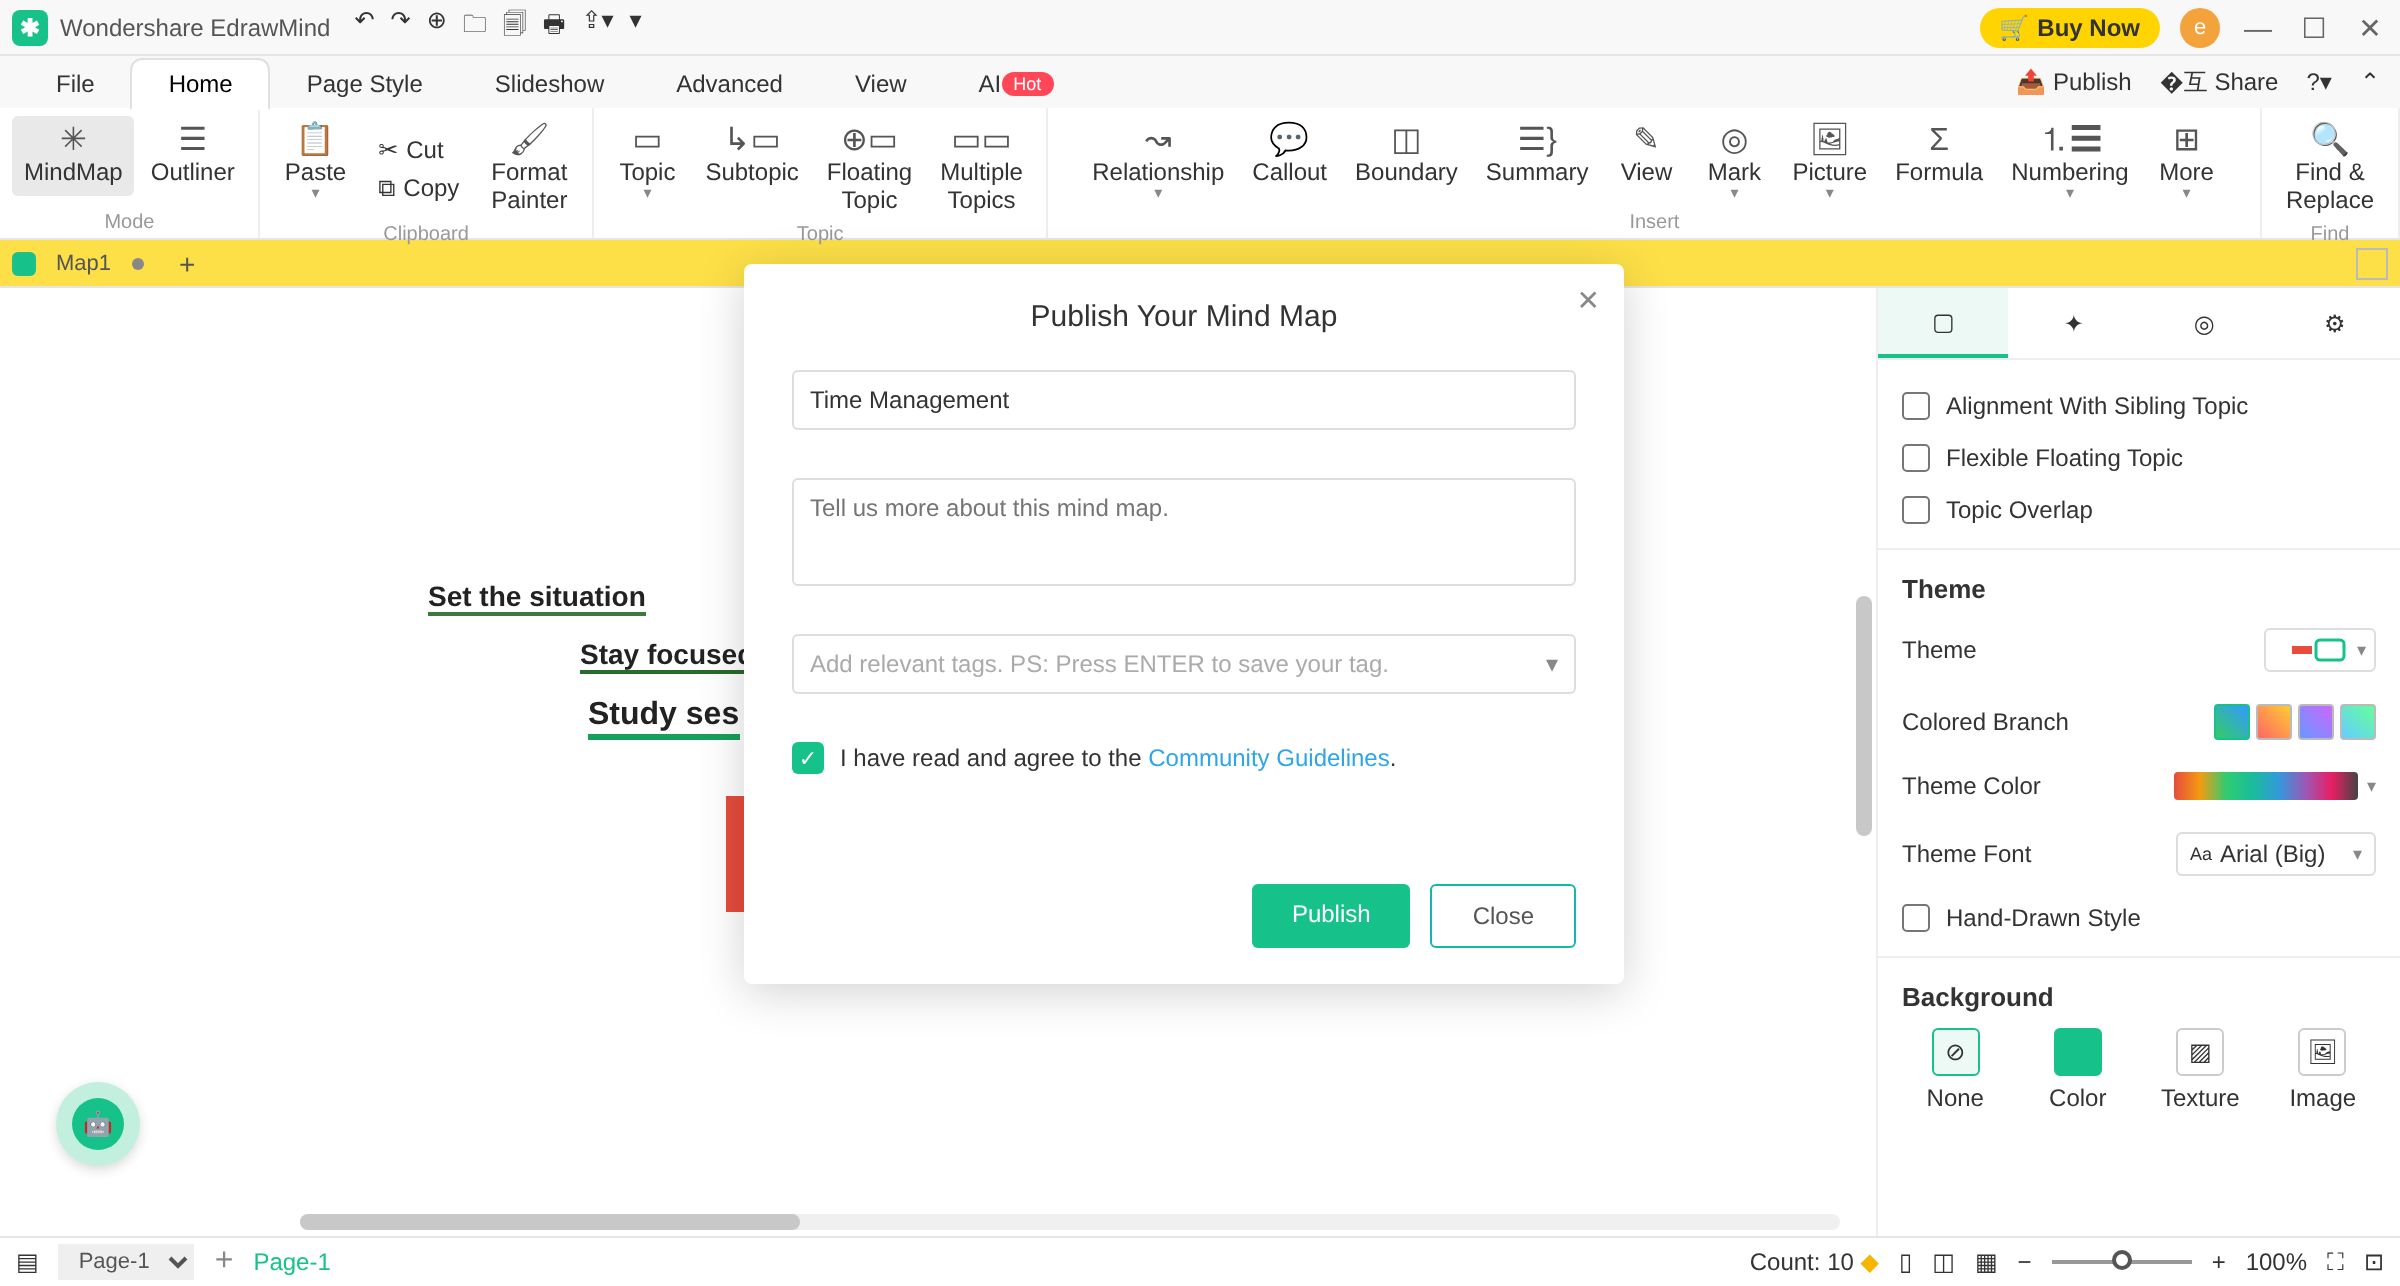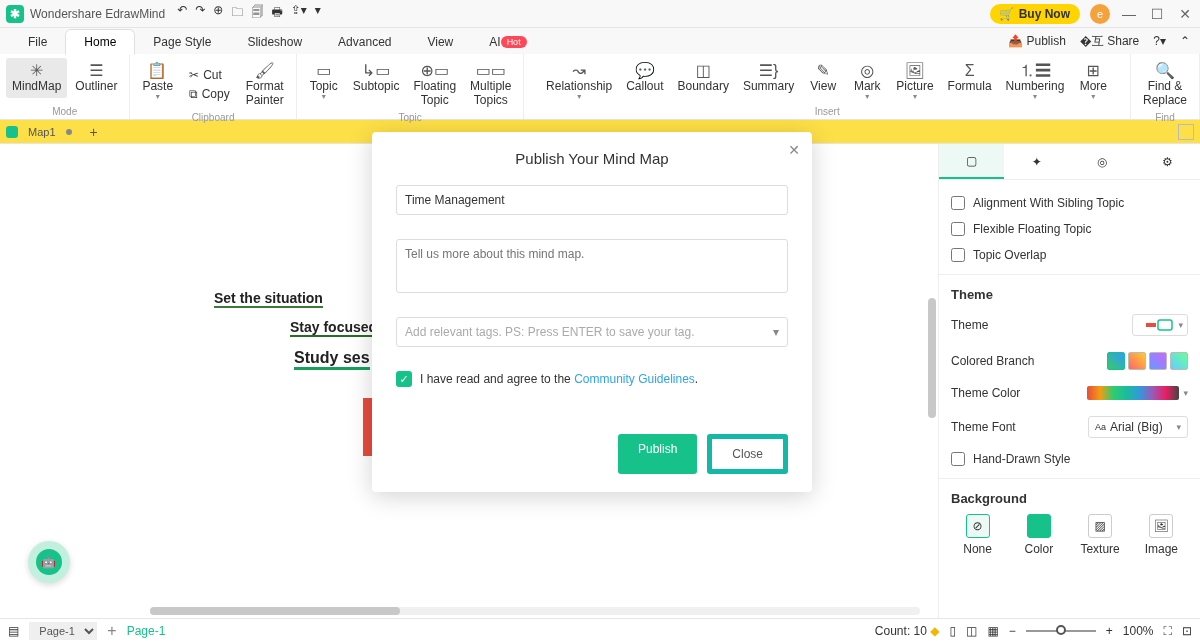--- a/index.html
+++ b/index.html
@@ -71,21 +71,21 @@
 .dlg-textarea{width:100%;height:54px;border:1px solid #ddd;border-radius:3px;padding:7px 8px;font-size:12px;resize:none;color:#aaa;margin-bottom:24px}
 .dlg-tagrow{display:flex;gap:6px;margin-bottom:24px}
 .tagsel{flex:1;border:1px solid #ddd;border-radius:3px;padding:7px 8px;font-size:12px;color:#aaa;position:relative}
 .tagsel::after{content:"▾";position:absolute;right:8px;color:#888}
 .choose{border:1px solid #ddd;border-radius:3px;padding:7px 16px;font-size:12px;color:#555;cursor:pointer}
 .agree{display:flex;align-items:center;gap:8px;font-size:12px;color:#555}
 .agree .cb{width:16px;height:16px;background:#17c28a;border-radius:3px;color:#fff;display:flex;align-items:center;justify-content:center;font-size:11px}
 .agree a{color:#2ea6e6;text-decoration:none}
 .dlg-actions{margin-top:auto;display:flex;justify-content:flex-end;gap:10px}
 .btn-pub{background:#17c28a;color:#fff;padding:8px 20px;border-radius:3px;cursor:pointer;font-size:12px}
-.btn-close{border:5px solid #14b8a6;padding:8px 20px;border-radius:3px;cursor:pointer;font-size:12px;color:#555}
+.btn-close{border:1px solid #14b8a6;padding:8px 20px;border-radius:3px;cursor:pointer;font-size:12px;color:#555}
 .hscroll{position:absolute;left:150px;bottom:28px;width:770px;height:8px;background:#f0f0f0;border-radius:4px}
 .hscroll-thumb{height:8px;background:#c8c8c8;border-radius:4px;width:250px;margin-left:0}
 .vscroll{position:absolute;right:264px;top:148px;width:8px;height:430px;background:transparent}
 .vscroll-thumb{width:8px;background:#c8c8c8;border-radius:4px;height:120px;margin-top:150px}
 svg{display:block}
 .panel-toggle{margin-left:auto;width:16px;height:16px;border:1px solid #bbb;cursor:pointer}
 </style>
 </head>
 <body>
 

